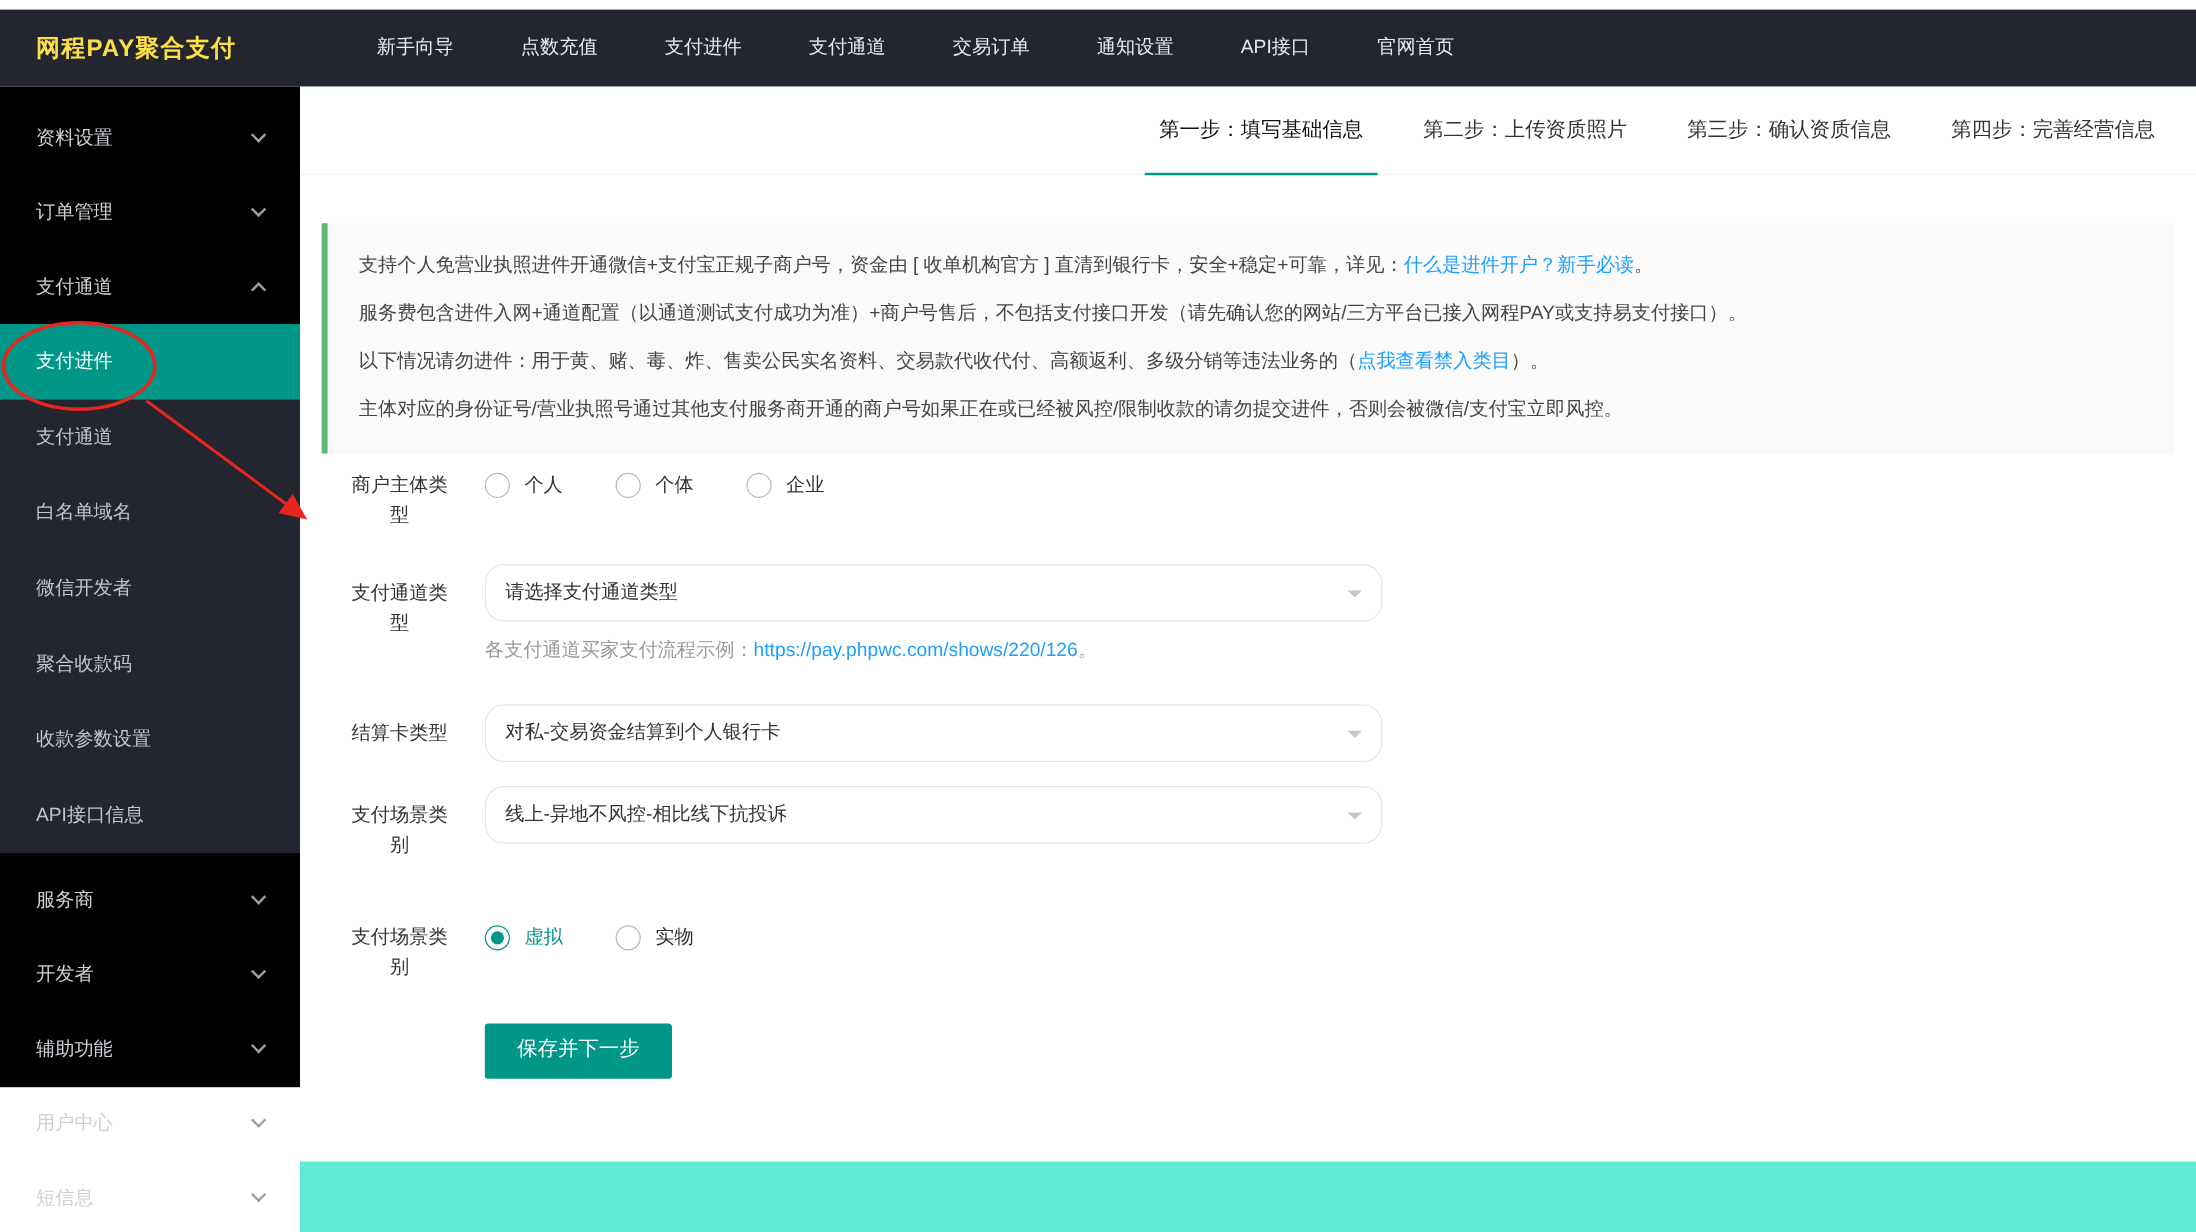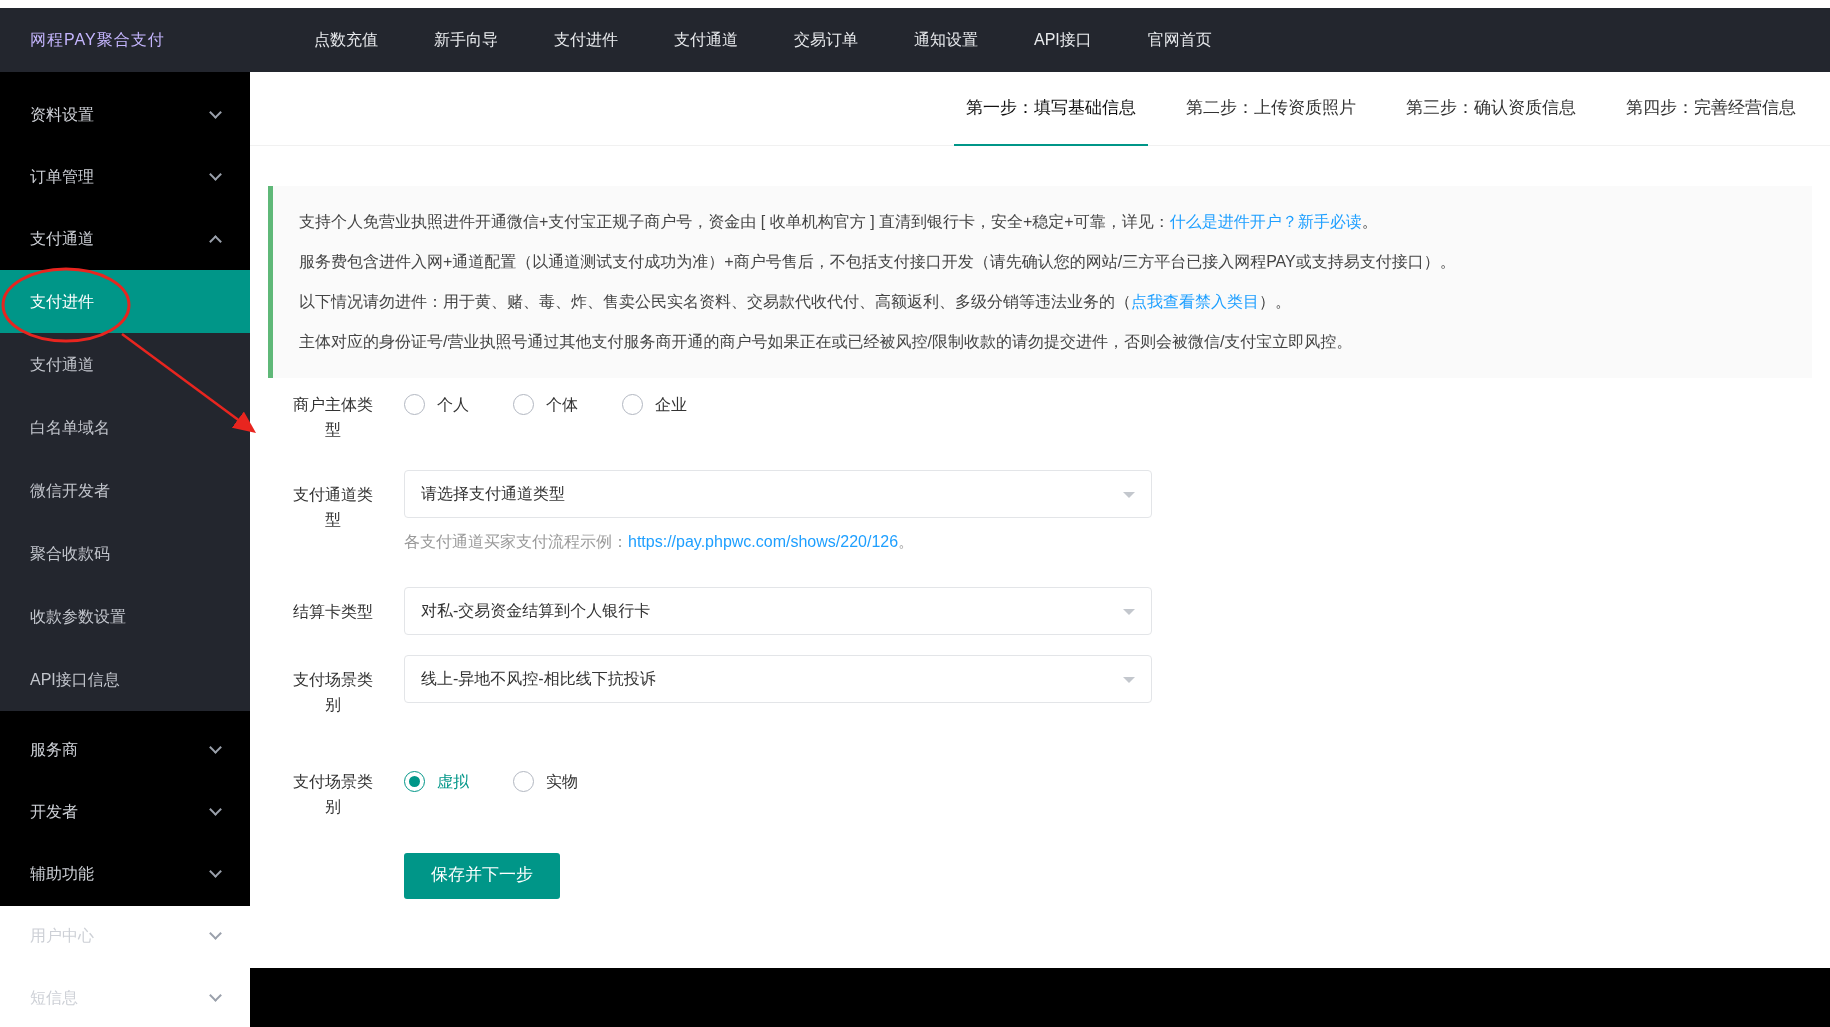--- a/index.html
+++ b/index.html
@@ -1,36 +1,36 @@
 <!DOCTYPE html>
 <html><head>
 <meta charset="utf-8">
 <style>
   *{margin:0;padding:0;box-sizing:border-box}
   html,body{width:1830px;height:1027px}
   body{position:relative;font-family:"Liberation Sans","DejaVu Sans",sans-serif;background:#fff;overflow:hidden}
 
   
   .topbar{position:absolute;top:8px;left:0;width:1830px;height:64px;background:#23262E;display:flex;align-items:center;z-index:5}
-  .logo{width:250px;padding-left:30px;color:#c4b5fd;font-size:16px;font-weight:normal;letter-spacing:1px;white-space:nowrap}
+  .logo{width:250px;padding-left:30px;color:#fde047;font-size:20px;font-weight:bold;letter-spacing:1px;white-space:nowrap}
   .topnav{display:flex;align-items:center;margin-left:36px}
   .topnav .nav-item{color:#e8eaed;font-size:16px;padding:0 28px;height:64px;line-height:64px;cursor:pointer;white-space:nowrap}
 
   
   .sidebar{position:absolute;top:72px;left:0;width:250px;height:834px;background:#000000;padding-top:12px;z-index:4}
   .side-item{height:62px;display:flex;align-items:center;justify-content:space-between;padding:0 30px;font-size:16px;color:#cdd0d6;cursor:pointer}
   .submenu{background:#23262E}
   .sub-item{height:63px;line-height:63px;padding-left:30px;font-size:16px;color:#c2c5cc;cursor:pointer}
   .sub-item.active{background:#009688;color:#ffffff}
   .side-group-bottom{padding-top:8px}
   .chev{width:9px;height:9px;border-right:2px solid #9aa0ab;border-bottom:2px solid #9aa0ab;transform:rotate(45deg);margin-top:-5px}
   .chev.up{transform:rotate(-135deg);margin-top:5px}
 
   
-  .main{position:absolute;left:250px;top:72px;width:1580px;height:955px;background:#000000}
+  .main{position:absolute;left:250px;top:72px;width:1580px;height:955px;background:#5eead4}
   .card{background:#ffffff;width:100%;height:896px}
 
   .steps{height:74px;display:flex;justify-content:flex-end;align-items:center;padding-right:22px;border-bottom:1px solid #f1f1f1}
   .step{font-size:17px;color:#333;padding:0 12px;height:74px;line-height:72px;margin-left:26px;cursor:pointer;white-space:nowrap}
   .step.active{border-bottom:2px solid #009688;color:#111}
 
   .notice{margin:40px 18px 0 18px;background:#fafafa;border-left:5px solid #5FB878;padding:16px 26px;font-size:16px;line-height:40px;color:#454545}
   .notice .link{color:#1E9FFF;cursor:pointer}
 
   
@@ -39,21 +39,21 @@
   .form-label{width:82px;margin-right:30px;font-size:16px;line-height:25px;color:#333;text-align:center;flex-shrink:0}
   .row-select .form-label{padding-top:12px}
   .radios{display:flex;align-items:flex-start;padding-top:1px}
   .radio{display:flex;align-items:center;margin-right:44px;cursor:pointer}
   .radio-circle{width:21px;height:21px;border-radius:50%;border:1px solid #b2b7c1;background:#fff;margin-right:12px;position:relative;flex-shrink:0}
   .radio.checked .radio-circle{border-color:#009688}
   .radio.checked .radio-circle::after{content:"";position:absolute;left:4px;top:4px;width:11px;height:11px;border-radius:50%;background:#009688}
   .radio-label{font-size:16px;color:#333;line-height:23px}
   .radio.checked .radio-label{color:#009688}
 
-  .select-box{width:748px;height:48px;border:1px solid #e3e5e8;border-radius:4px;background:#fff;position:relative;padding:0 42px 0 16px;line-height:46px;font-size:16px;color:#333;cursor:pointer;white-space:nowrap;overflow:hidden}
+  .select-box{width:748px;height:48px;border:1px solid #e3e5e8;border-radius:16px;background:#fff;position:relative;padding:0 42px 0 16px;line-height:46px;font-size:16px;color:#333;cursor:pointer;white-space:nowrap;overflow:hidden}
   .select-caret{position:absolute;right:16px;top:21px;width:0;height:0;border:6px solid transparent;border-top-color:#c3c7cd}
   .helper{margin-top:14px;font-size:16px;color:#9a9a9a}
   .helper .link{color:#1E9FFF;cursor:pointer}
 
   .row-channel{margin-bottom:34px}
   .row-settle{margin-bottom:20px}
   .row-scene{margin-bottom:52px}
   .row-goods{margin-bottom:34px}
 
   .submit-row{padding-left:112px}
@@ -61,22 +61,22 @@
 
   
   .annotation{position:absolute;left:0;top:0;width:1830px;height:1027px;z-index:20;pointer-events:none}
 </style>
 </head>
 <body>
 
 <div class="topbar">
   <div class="logo">网程PAY聚合支付</div>
   <div class="topnav">
+    <div class="nav-item">新手向导</div>
     <div class="nav-item">点数充值</div>
-    <div class="nav-item">新手向导</div>
     <div class="nav-item">支付进件</div>
     <div class="nav-item">支付通道</div>
     <div class="nav-item">交易订单</div>
     <div class="nav-item">通知设置</div>
     <div class="nav-item">API接口</div>
     <div class="nav-item">官网首页</div>
   </div>
 </div>
 
 <div class="sidebar">

